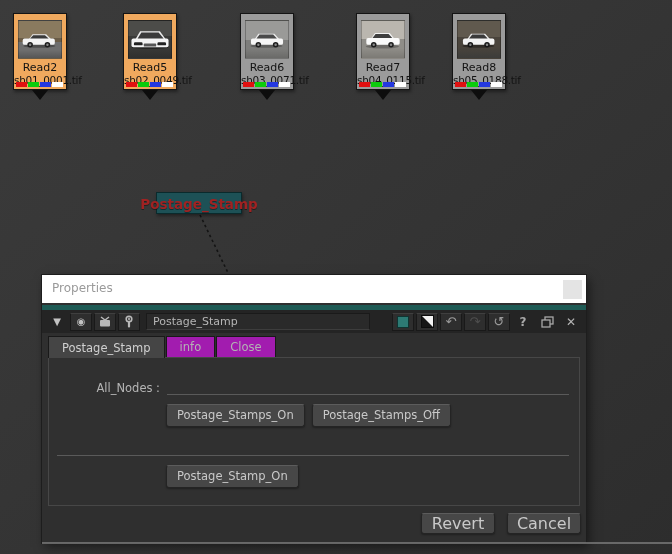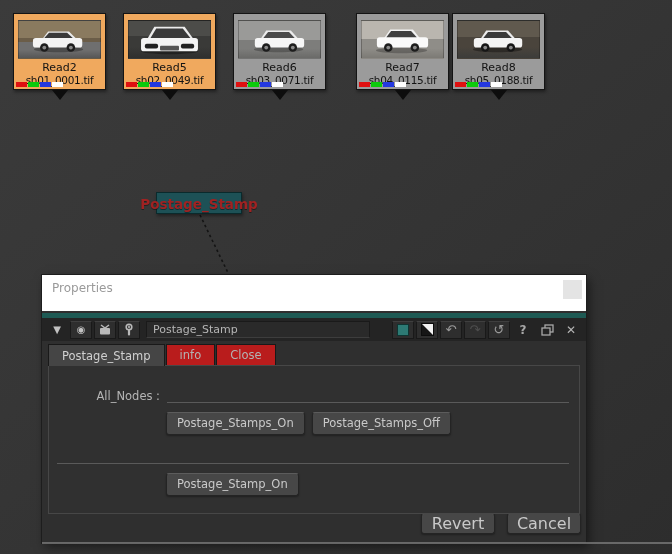--- a/index.html
+++ b/index.html
@@ -8,21 +8,21 @@
     --stamp-fill:#1d5156;
     --stamp-text:#a02222;
     --teal-accent:#1e5a54;
     --swatch-teal:#2d7a74;
   }
   *{box-sizing:border-box;margin:0;padding:0;font-family:"DejaVu Sans","Liberation Sans",sans-serif;}
   body{width:672px;height:554px;overflow:hidden;}
   .canvas{position:relative;width:672px;height:554px;background:linear-gradient(140deg,#3b3b3b 0%,#353535 45%,#2d2d2d 100%);}
 
   
-  .read-node{position:absolute;top:13px;width:93px;height:77px;border:1px solid #141414;background:var(--node-gray);box-shadow:1px 2px 3px rgba(0,0,0,.4);}
+  .read-node{position:absolute;top:13px;width:54px;height:77px;border:1px solid #141414;background:var(--node-gray);box-shadow:1px 2px 3px rgba(0,0,0,.4);}
   .read-node.sel{background:var(--selected-node);}
   .thumb{margin:6px 4px 0;height:39px;overflow:hidden;border:1px solid rgba(0,0,0,.25);}
   .thumb svg{display:block;width:100%;height:100%;}
   .t1{background:linear-gradient(#8a7a5f 0 45%,#6b5d48 45% 58%,#6f6f6f 58% 78%,#565656);}
   .t2{background:linear-gradient(#4c4c49 0 40%,#3a3a38 40% 70%,#2f2f2e);}
   .t3{background:linear-gradient(#9a9a98 0 52%,#7d7d7b 52% 75%,#6a6a68);}
   .t4{background:linear-gradient(#bab6af 0 48%,#8f8d88 48% 74%,#7c7a75);}
   .t5{background:linear-gradient(#60594e 0 42%,#4a443c 42% 70%,#3c3c3a);}
   .node-name{margin-top:2px;text-align:center;font-size:11px;color:#131313;}
   .node-file{text-align:center;font-size:10.5px;color:#131313;letter-spacing:-0.3px;}
@@ -34,42 +34,42 @@
 
   
   .stamp-node{position:absolute;left:156px;top:192px;width:86px;height:22px;background:var(--stamp-fill);border:1px solid #0a2a2c;box-shadow:1px 2px 3px rgba(0,0,0,.4);}
   .stamp-label{position:absolute;left:50%;top:50%;transform:translate(-50%,-46%);white-space:nowrap;font-size:13.5px;font-weight:bold;color:var(--stamp-text);text-shadow:0 1px 0 rgba(0,0,0,.4);}
 
   .connector{position:absolute;left:0;top:0;pointer-events:none;}
 
   
   .panel{position:absolute;left:42px;top:275px;width:544px;height:268px;background:#2f2f2f;
     box-shadow:0 0 0 1px #1d1d1d,3px 4px 10px rgba(0,0,0,.5);}
-  .titlebar{position:relative;height:36px;background:#ffffff;}
+  .titlebar{position:relative;height:28px;background:#ffffff;}
   .titlebar .title{position:absolute;left:10px;top:6px;font-size:12px;color:#9a9a9a;}
   .title-btn{position:absolute;right:4px;top:5px;width:19px;height:19px;background:#e4e4e4;border:none;}
   .teal-strip{height:5px;margin-top:2px;background:var(--teal-accent);}
 
   .toolbar{display:flex;align-items:center;height:23px;padding:0 4px;background:#242424;gap:2px;}
   .tb-btn{height:18px;min-width:22px;display:flex;align-items:center;justify-content:center;
     background:#2e2e2e;border:1px solid #191919;border-top-color:#3f3f3f;color:#b9b9b9;font-size:11px;cursor:default;padding:0 2px;}
   .tb-plain{background:transparent;border:none;}
   .tb-glyph{font-size:10px;line-height:1;color:#c2c2c2;}
   .tb-input{width:224px;height:17px;margin-left:4px;background:#2a2a2a;border:1px solid #1a1a1a;border-bottom-color:#3d3d3d;
     color:#b5b5b5;font-size:11px;padding:0 6px;}
   .tb-spacer{flex:1;}
   .swatch-inner{width:12px;height:12px;background:var(--swatch-teal);border:1px solid #0f3532;}
   .bw-inner{width:13px;height:13px;background:linear-gradient(to top right,#161616 47%,#f2f2f2 53%);border:1px solid #0d0d0d;}
   .arrow-glyph{font-size:13px;line-height:1;color:#9a9a9a;}
   .disabled .arrow-glyph{color:#4e4e4e;}
   .help-glyph{font-size:12px;font-weight:bold;color:#a8a8a8;}
   .x-glyph{font-size:12px;font-weight:bold;color:#b5b5b5;}
 
   .tabs{display:flex;align-items:flex-end;margin:3px 0 0 6px;height:21px;}
-  .tab{padding:3px 13px 3px;font-size:11.5px;color:#b3b3b3;background:#b91c1c;border:1px solid #191919;border-bottom:none;margin-right:1px;}
+  .tab{padding:3px 13px 3px;font-size:11.5px;color:#b3b3b3;background:#a21caf;border:1px solid #191919;border-bottom:none;margin-right:1px;}
   .tab.active{background:#454545;color:#d0d0d0;padding-top:4px;position:relative;z-index:2;margin-bottom:-1px;}
 
   .content-box{position:relative;margin:0 6px;height:149px;border:1px solid #474747;background:#303030;padding-top:21px;z-index:1;}
   .prop-row{display:flex;align-items:flex-end;margin:0 10px 0 8px;height:16px;}
   .prop-label{width:110px;text-align:right;color:#b5b5b5;font-size:11.5px;padding-right:7px;white-space:nowrap;}
   .prop-rule{flex:1;height:1px;background:#5a5a5a;}
   .btn-row{display:flex;gap:7px;margin:9px 0 13px 117px;}
   .nk-btn{background:#474747;border:1px solid #242424;border-top-color:#5c5c5c;border-radius:3px;
     color:#c9c9c9;font-size:11.5px;padding:3px 10px 4px;box-shadow:0 1px 2px rgba(0,0,0,.35);cursor:default;text-align:center;}
   .footer{position:absolute;right:5px;bottom:9px;display:flex;gap:12px;}
@@ -126,21 +126,21 @@
     <div class="node-file">sh02_0049.tif</div>
     <div class="chips">
         <span class="chip r"></span>
         <span class="chip g"></span>
         <span class="chip b"></span>
         <span class="chip w"></span>
       </div>
     <div class="out-arrow"></div>
   </div>
 
-  <div class="read-node" style="left:233px">
+  <div class="read-node" style="left:240px">
     <div class="thumb t3">
       <svg viewBox="0 0 68 39">
           <ellipse cx="33" cy="30" rx="26" ry="3" fill="rgba(0,0,0,0.25)"></ellipse>
           <path d="M14,19 L20,10 L46,10 L54,19 Z" fill="#ececec"></path>
           <rect x="8" y="18" width="52" height="10" rx="3" fill="#f6f6f6"></rect>
           <path d="M17,18 L22,11.5 L44,11.5 L50,18 Z" fill="#4a4a4a"></path>
           <circle cx="20" cy="28" r="4.5" fill="#1d1d1d"></circle>
           <circle cx="48" cy="28" r="4.5" fill="#1d1d1d"></circle>
           <circle cx="20" cy="28" r="2" fill="#8a8a8a"></circle>
           <circle cx="48" cy="28" r="2" fill="#8a8a8a"></circle>

